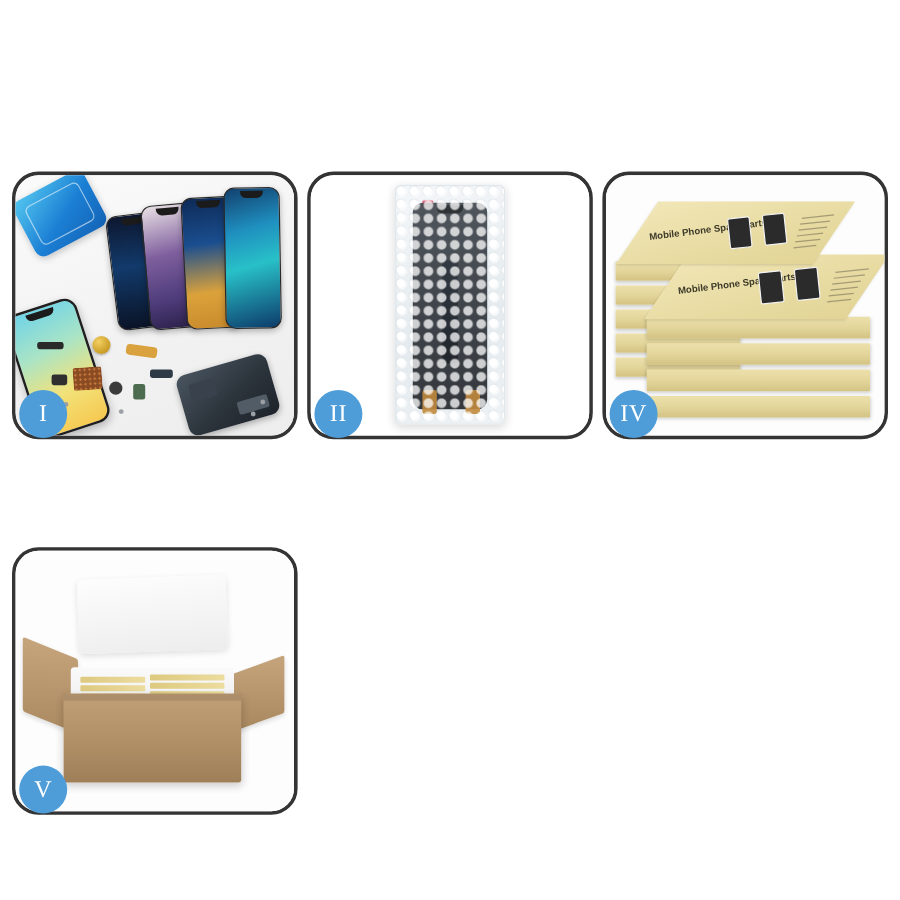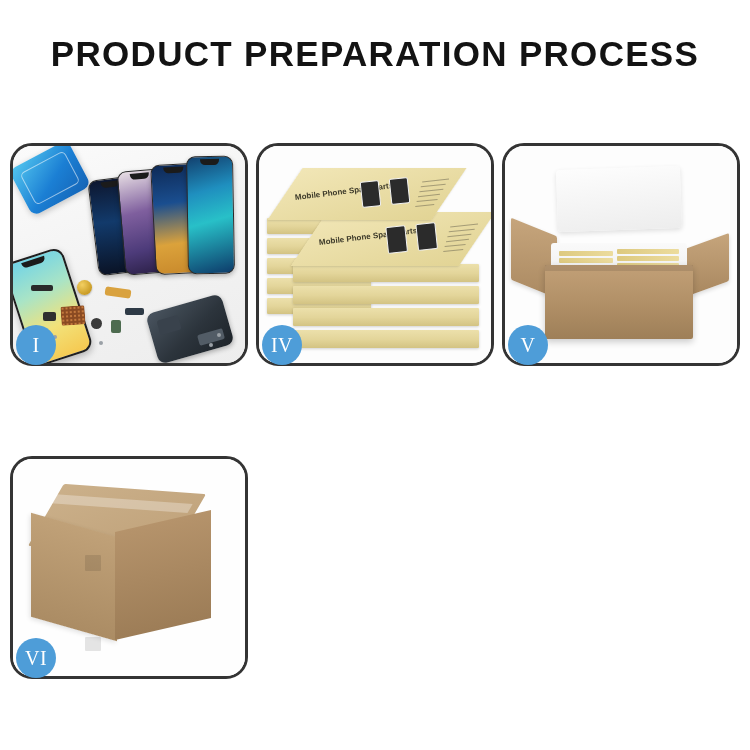--- a/index.html
+++ b/index.html
@@ -313,21 +313,20 @@
     transform: skewX(-30deg) skewY(4deg);
   }
   .tab { position:absolute; background: rgba(0,0,0,.10); border-radius:1px; }
 </style>
 </head>
 <body>
 
 <div class="page">
 
   <div class="header">
-    <div class="title">PRODUCT PREPARATION PROCESS</div>
   </div>
 
   <div class="grid">
 
     <div class="panel">
       <div class="panel-inner p1">
         <div class="glass"></div>
         <div class="fan">
           <div class="ph ph1"></div>
           <div class="ph ph2"></div>
@@ -345,20 +344,33 @@
         <div class="part screw" style="left:196px;bottom:16px;"></div>
         <div class="part screw" style="left:204px;bottom:26px;"></div>
         <div class="part" style="left:30px;bottom:42px;width:13px;height:9px;background:#2f2f2f;"></div>
         <div class="part" style="left:78px;bottom:34px;width:11px;height:11px;background:#3b3b3b;border-radius:50%;"></div>
         <div class="part" style="left:98px;bottom:30px;width:10px;height:13px;background:#4d6b4f;"></div>
         <div class="part" style="left:112px;bottom:48px;width:19px;height:7px;background:#2e3a46;"></div>
       </div>
       <div class="badge">I</div>
     </div>
 
+    <div class="panel">
+      <div class="panel-inner p2">
+        <div class="bubblebag">
+          <div class="redtag"></div>
+          <div class="lcdin"></div>
+          <div class="flexcable"></div>
+          <div class="goldtab" style="left:22px;"></div>
+          <div class="goldtab" style="right:20px;"></div>
+          <div class="bubbleoverlay"></div>
+        </div>
+      </div>
+      <div class="badge">II</div>
+    </div>
 
 
     <div class="panel">
       <div class="panel-inner p4">
         <div class="stack">
 
           <div class="kbox" style="left:2px;  top:58px;  width:104px; height:16px;"></div>
           <div class="kbox" style="left:2px;  top:78px;  width:104px; height:16px;"></div>
           <div class="kbox" style="left:2px;  top:98px;  width:104px; height:16px;"></div>
           <div class="kbox" style="left:2px;  top:118px; width:104px; height:16px;"></div>
@@ -413,26 +425,15 @@
           <div class="ybar" style="left:58px;top:7px; width:62px;"></div>
           <div class="ybar" style="left:58px;top:14px;width:62px;"></div>
           <div class="ybar" style="left:58px;top:21px;width:62px;"></div>
           <div class="ybar" style="left:58px;top:28px;width:62px;"></div>
         </div>
         <div class="cartonbody"></div>
       </div>
       <div class="badge">V</div>
     </div>
 
-    <div class="panel">
-      <div class="panel-inner p6">
-        <div class="ctop"></div>
-        <div class="tapeline"></div>
-        <div class="cfrontL"></div>
-        <div class="cfrontR"></div>
-        <div class="tab" style="left:72px; top:96px; width:16px; height:16px;"></div>
-        <div class="tab" style="left:72px; top:178px; width:16px; height:14px;"></div>
-      </div>
-      <div class="badge">VI</div>
-    </div>
 
   </div>
 </div>
 
 </body></html>

